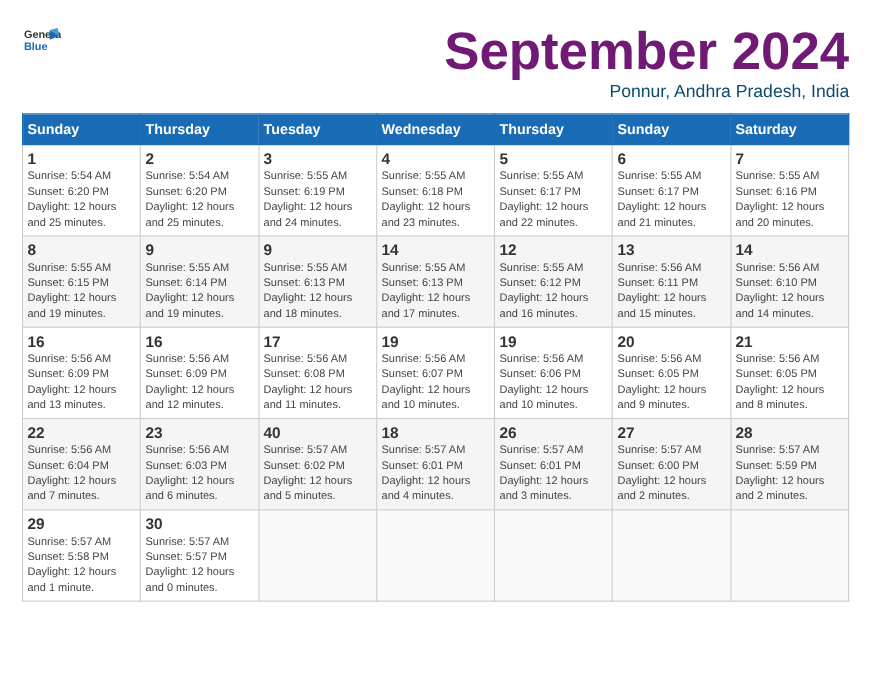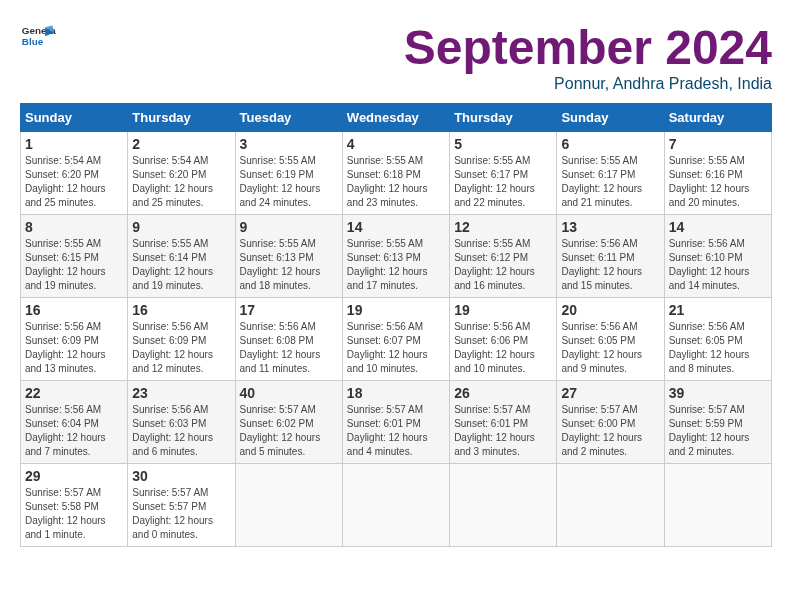--- a/index.html
+++ b/index.html
@@ -298,21 +298,21 @@
 and 3 minutes.</div>
         </td>
         <td>
           <span class="day-number">27</span>
           <div class="day-detail" style="white-space: pre-line;">Sunrise: 5:57 AM
 Sunset: 6:00 PM
 Daylight: 12 hours
 and 2 minutes.</div>
         </td>
         <td>
-          <span class="day-number">39</span>
+          <span class="day-number">28</span>
           <div class="day-detail" style="white-space: pre-line;">Sunrise: 5:57 AM
 Sunset: 5:59 PM
 Daylight: 12 hours
 and 2 minutes.</div>
         </td>
       </tr>
       <tr>
         <td>
           <span class="day-number">29</span>
           <div class="day-detail" style="white-space: pre-line;">Sunrise: 5:57 AM

